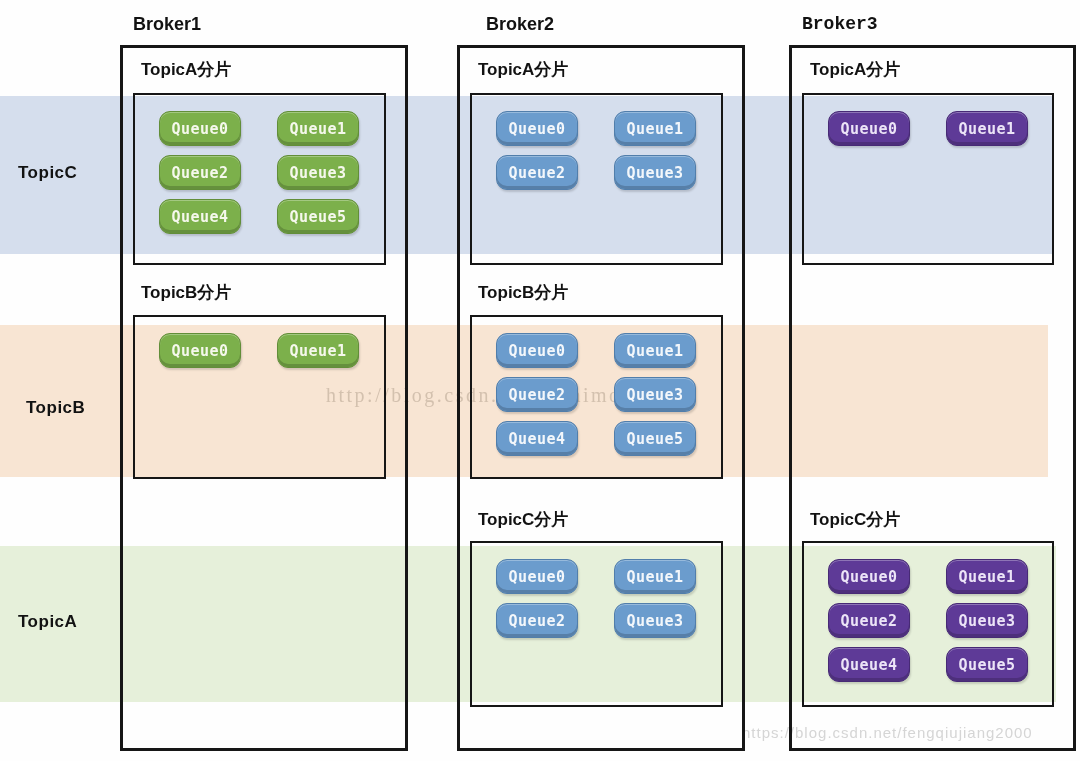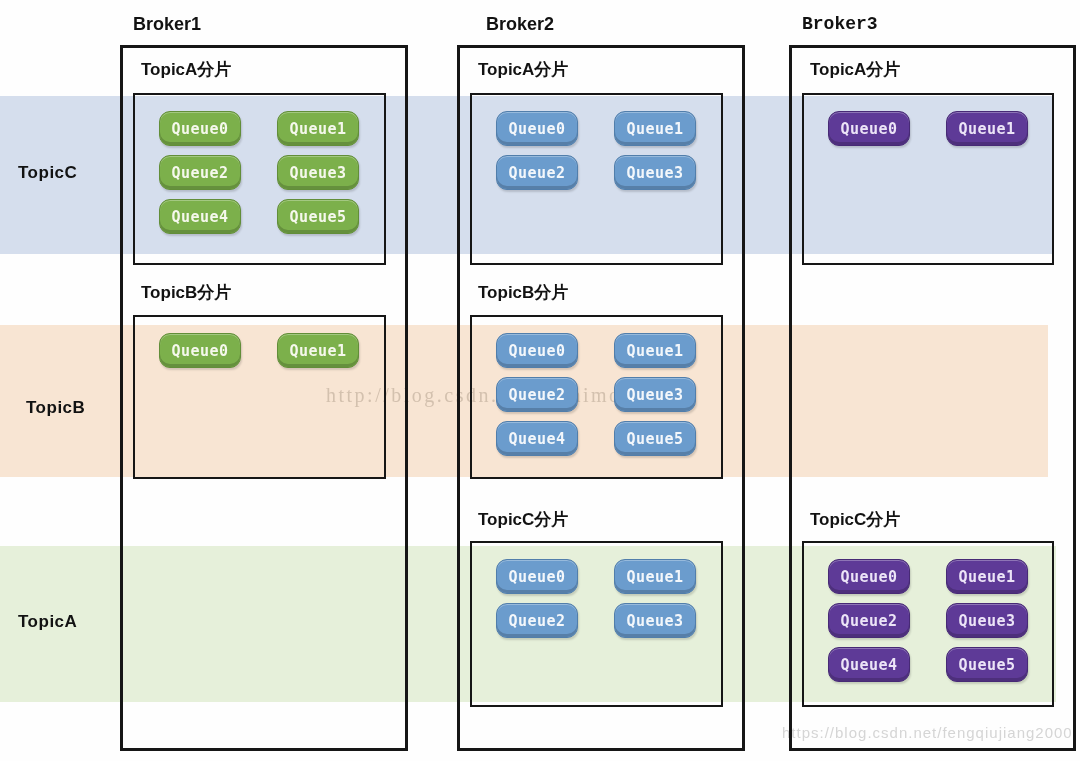--- a/index.html
+++ b/index.html
@@ -3,21 +3,21 @@
 <meta charset="utf-8">
 <style>
   html,body{margin:0;padding:0;background:#ffffff;}
   .canvas{position:relative;width:1080px;height:761px;background:#fefefe;overflow:hidden;
           font-family:"Liberation Sans",sans-serif;}
   .band{position:absolute;left:0;z-index:1;}
   .band-label{position:absolute;z-index:2;font-weight:bold;font-size:17px;color:#121212;letter-spacing:0.5px;}
   .watermark-center{position:absolute;left:326px;top:384px;z-index:2;white-space:nowrap;
           font-family:"Liberation Serif",serif;font-size:20px;letter-spacing:2.5px;color:rgba(186,168,150,0.6);}
   .watermark-corner{position:absolute;left:742px;top:724px;z-index:2;white-space:nowrap;
-          font-size:15px;color:rgba(185,185,185,0.6);letter-spacing:1px;margin-left:40px;}
+          font-size:15px;color:rgba(185,185,185,0.6);letter-spacing:1px;}
   .broker-label{position:absolute;top:14px;z-index:4;font-weight:bold;font-size:18px;color:#121212;}
   .broker-box{position:absolute;z-index:3;border:3px solid #161616;background:transparent;}
   .shard-title{position:absolute;z-index:4;font-weight:bold;font-size:17px;color:#121212;}
   .shard-box{position:absolute;z-index:4;border:2px solid #161616;background:transparent;}
   .queue-chip{position:absolute;z-index:5;width:80px;height:33px;display:flex;align-items:center;justify-content:center;
           font-family:"DejaVu Sans Mono",monospace;font-weight:bold;font-size:15px;letter-spacing:0.5px;
           border-radius:11px;box-shadow:inset 0 -3px 0 rgba(0,0,0,0.18), inset 0 1px 0 rgba(255,255,255,0.3),
           1px 2px 2px rgba(0,0,0,0.15);}
 </style>
 </head>

